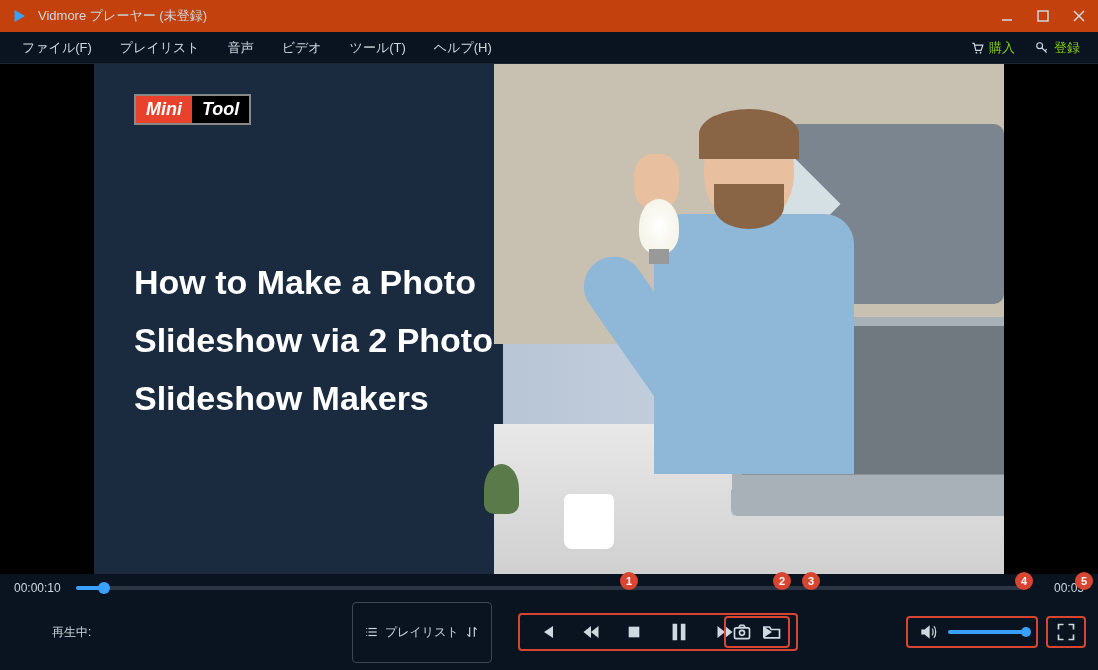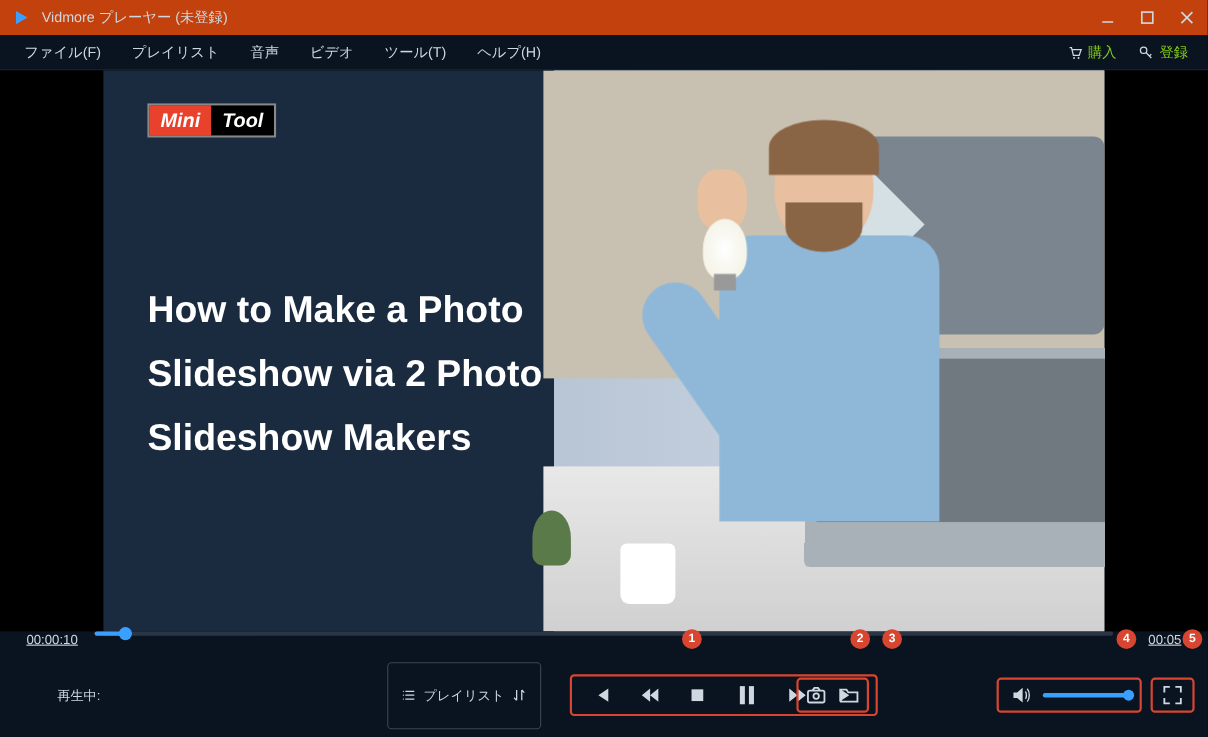--- a/index.html
+++ b/index.html
@@ -38,21 +38,21 @@
 .hair { position: absolute; top: 5px; left: 85px; width: 100px; height: 50px; background: #8a6545; border-radius: 50% 50% 0 0; }
 .beard { position: absolute; top: 80px; left: 100px; width: 70px; height: 45px; background: #8a6545; border-radius: 0 0 50% 50%; }
 .shirt { position: absolute; top: 110px; left: 40px; width: 200px; height: 260px; background: #8fb8d8; border-radius: 30px 30px 0 0; }
 .arm { position: absolute; top: 140px; left: 10px; width: 60px; height: 200px; background: #8fb8d8; border-radius: 30px; transform: rotate(-35deg); }
 .hand { position: absolute; top: 50px; left: 20px; width: 45px; height: 55px; background: #e8c0a0; border-radius: 40%; }
 .bulb { position: absolute; top: 95px; left: 25px; width: 40px; height: 55px; background: radial-gradient(#fff, #f0f0e0); border-radius: 50% 50% 40% 40%; }
 .bulb-base { position: absolute; top: 145px; left: 35px; width: 20px; height: 15px; background: #999; }
 .cup { position: absolute; bottom: 25px; left: 70px; width: 50px; height: 55px; background: #fff; border-radius: 6px 6px 8px 8px; }
 .plant { position: absolute; bottom: 60px; left: -10px; width: 35px; height: 50px; background: #5a7a4a; border-radius: 50% 50% 10px 10px; }
 
-.progress-row { height: 28px; display: flex; padding: 0 24px; gap: 10px; position: relative; text-decoration: underline; }
+.progress-row { height: 28px; display: flex; align-items: center; padding: 0 14px; gap: 10px; position: relative; }
 .time { font-size: 12px; color: #cfd8e0; min-width: 52px; }
 .progress-bar { flex: 1; height: 4px; background: #2a3545; border-radius: 2px; position: relative; cursor: pointer; }
 .progress-fill { position: absolute; left: 0; top: 0; height: 100%; width: 3%; background: #3aa0ff; border-radius: 2px; }
 .progress-thumb { position: absolute; left: 3%; top: 50%; width: 12px; height: 12px; background: #3aa0ff; border-radius: 50%; transform: translate(-50%, -50%); }
 
 .controls-row { height: 60px; display: flex; align-items: center; padding: 0 12px; position: relative; margin-left: 40px; }
 .nowplaying { width: 200px; font-size: 12px; line-height: 1.5; }
 .playlist-btn { display: flex; align-items: center; gap: 6px; padding: 21px 12px; border: 1px solid #3a4555; border-radius: 4px; font-size: 12px; cursor: pointer; margin-left: 100px; }
 .transport { display: flex; gap: 26px; align-items: center; border: 2px solid #d84530; border-radius: 4px; padding: 6px 18px; position: absolute; left: 478px; }
 .ctrl-btn { cursor: pointer; color: #cfd8e0; display: flex; align-items: center; }

